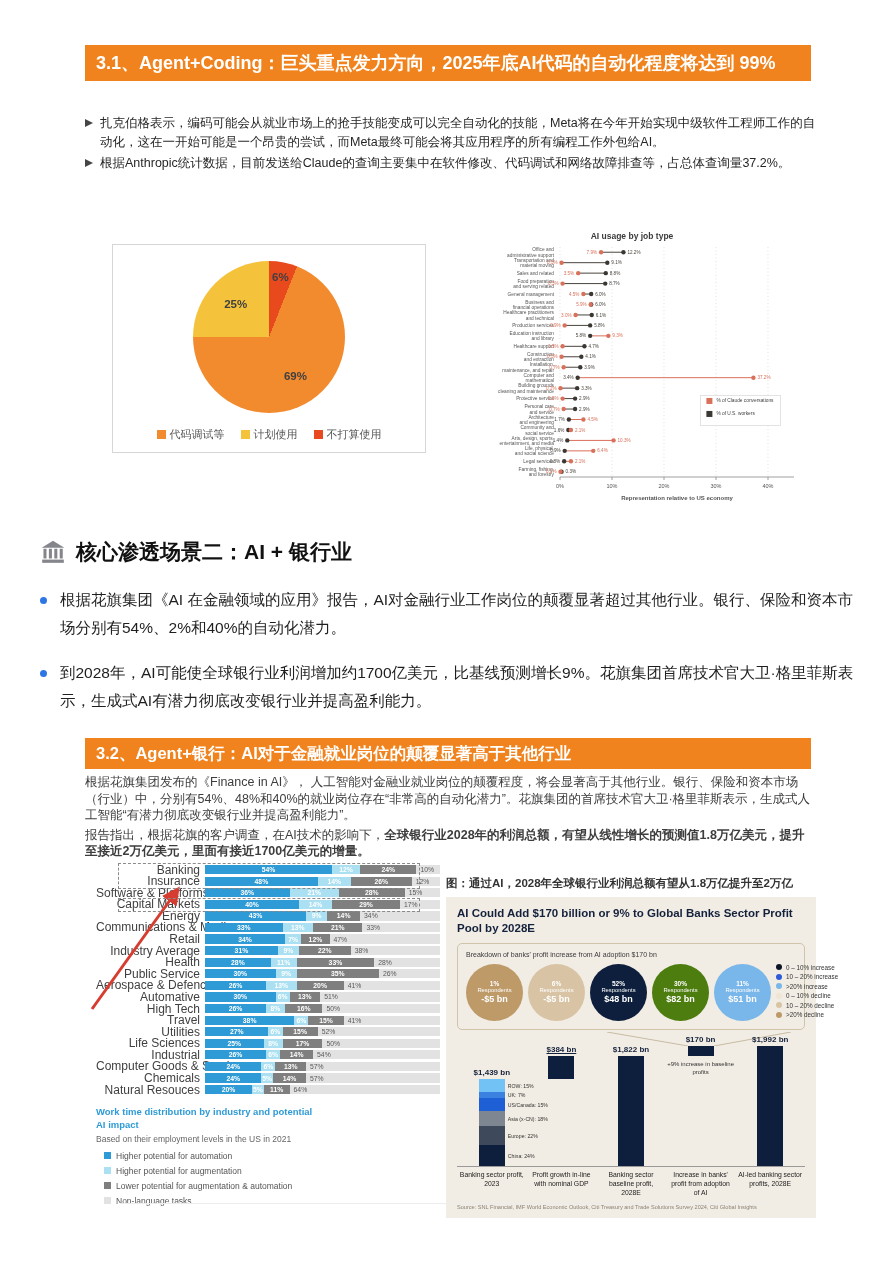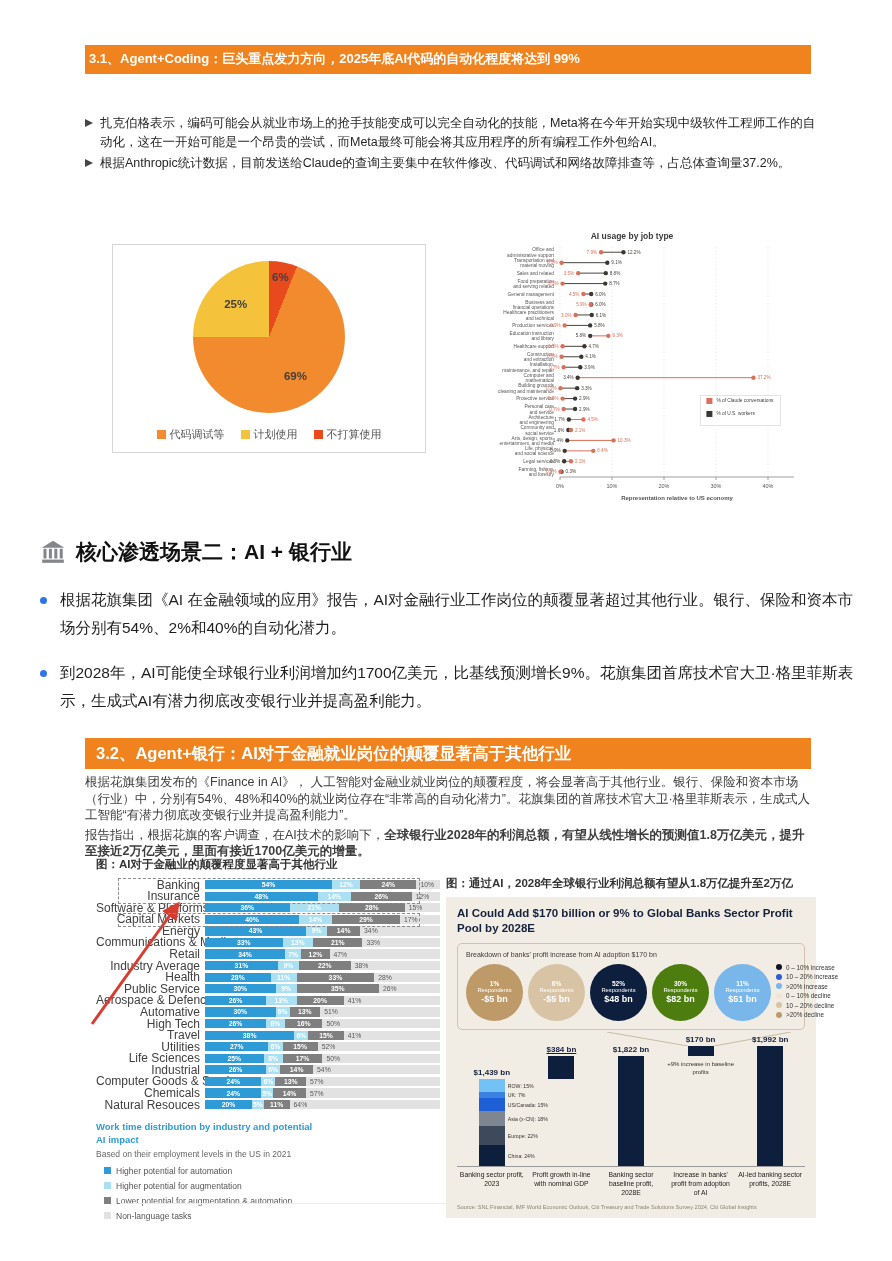--- a/index.html
+++ b/index.html
@@ -1,21 +1,21 @@
 <!DOCTYPE html>
 <html><head>
 <meta charset="utf-8">
 <style>
   html,body{margin:0;padding:0;background:#fff;}
   .page{position:relative;width:892px;height:1261px;background:#fff;overflow:hidden;
         font-family:"Liberation Sans","DejaVu Sans",sans-serif;color:#222;}
   
   .banner{position:absolute;left:85px;width:726px;background:#F0831D;color:#fff;
           font-weight:bold;box-sizing:border-box;}
-  #banner1{top:45px;font-size:13px;line-height:1.45;padding:5px 4px;}
+  #banner1{top:45px;font-size:18px;line-height:1.45;padding:5px 11px;}
   #banner2{top:738px;font-size:16.5px;line-height:1.4;padding:4px 11px;}
   
   #bullets1{position:absolute;left:85px;top:114px;width:732px;}
   .b1-item{display:flex;gap:7px;font-size:12.5px;line-height:1.5;color:#262626;font-weight:500;margin-bottom:2px;}
   .tri{flex:0 0 auto;width:0;height:0;border-left:8px solid #454545;border-top:4.5px solid transparent;
        border-bottom:4.5px solid transparent;margin-top:5px;}
   
   .fig-cap{font-size:11.5px;font-weight:bold;color:#333;white-space:nowrap;}
   #fig-pie{position:absolute;left:112px;top:238px;width:314px;}
   .pie-box{border:1px solid #D6D6D6;margin-top:6px;padding:16px 8px 10px;background:#fff;}
@@ -315,21 +315,20 @@
   <div class="banner" id="banner2">
     <span>3.2、Agent+银行：AI对于金融就业岗位的颠覆显著高于其他行业</span>
   </div>
 
   <div id="paras">
     <p>根据花旗集团发布的《Finance in AI》， 人工智能对金融业就业岗位的颠覆程度，将会显著高于其他行业。银行、保险和资本市场（行业）中，分别有54%、48%和40%的就业岗位存在“非常高的自动化潜力”。花旗集团的首席技术官大卫·格里菲斯表示，生成式人工智能“有潜力彻底改变银行业并提高盈利能力”。</p>
     <p><span>报告指出，根据花旗的客户调查，在AI技术的影响下，</span><strong>全球银行业2028年的利润总额，有望从线性增长的预测值1.8万亿美元，提升至接近2万亿美元，里面有接近1700亿美元的增量。</strong></p>
   </div>
 
   <div id="fig-industry">
-    <div class="fig-cap">图：AI对于金融业的颠覆程度显著高于其他行业</div>
     <div id="ind-rows">
       <svg id="ind-arrow" width="120" height="140" viewBox="0 0 120 140">
         <defs>
             <marker id="ah" markerWidth="8" markerHeight="8" refX="5" refY="3" orient="auto">
           <path d="M0,0 L6,3 L0,6 z" fill="#D63C2F"></path>
             </marker>
           </defs>
         <line x1="4" y1="130" x2="90" y2="10" stroke="#D63C2F" stroke-width="3" marker-end="url(#ah)"></line>
       </svg>
     <div class="ind-row">

